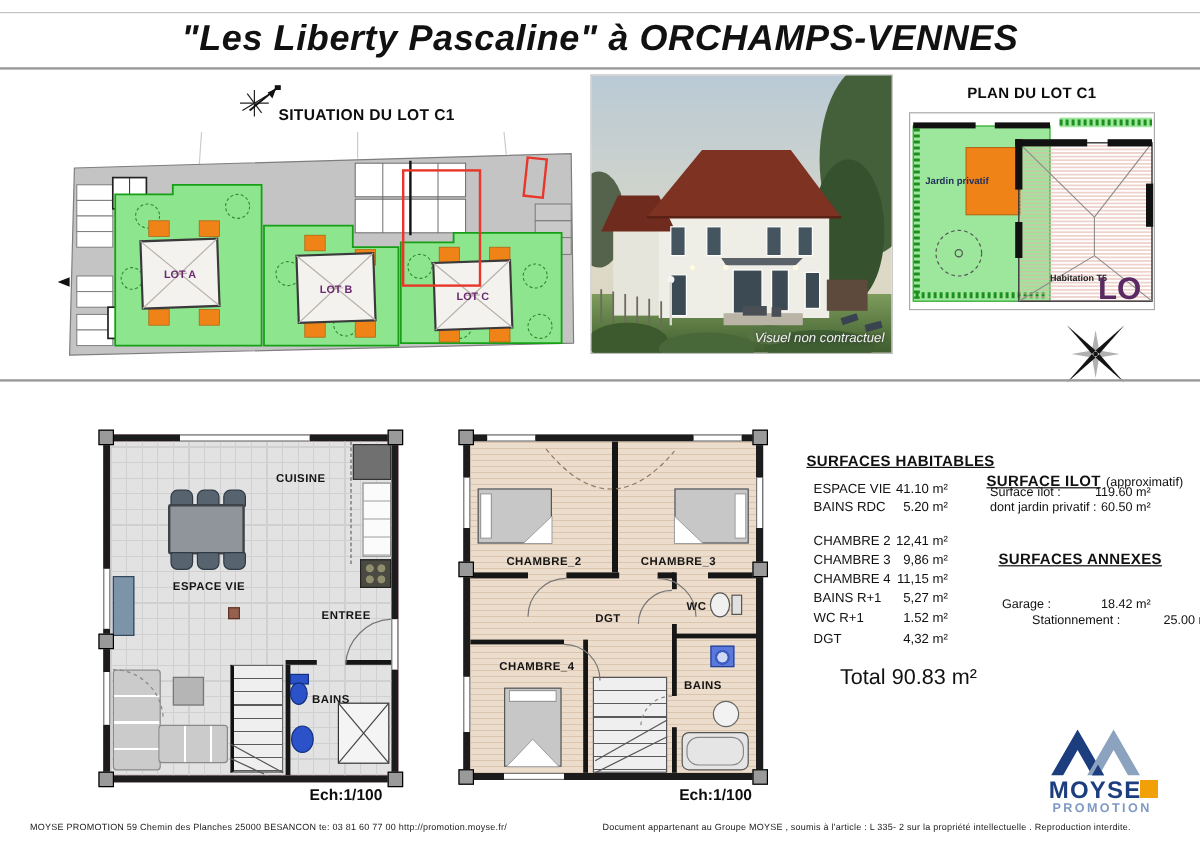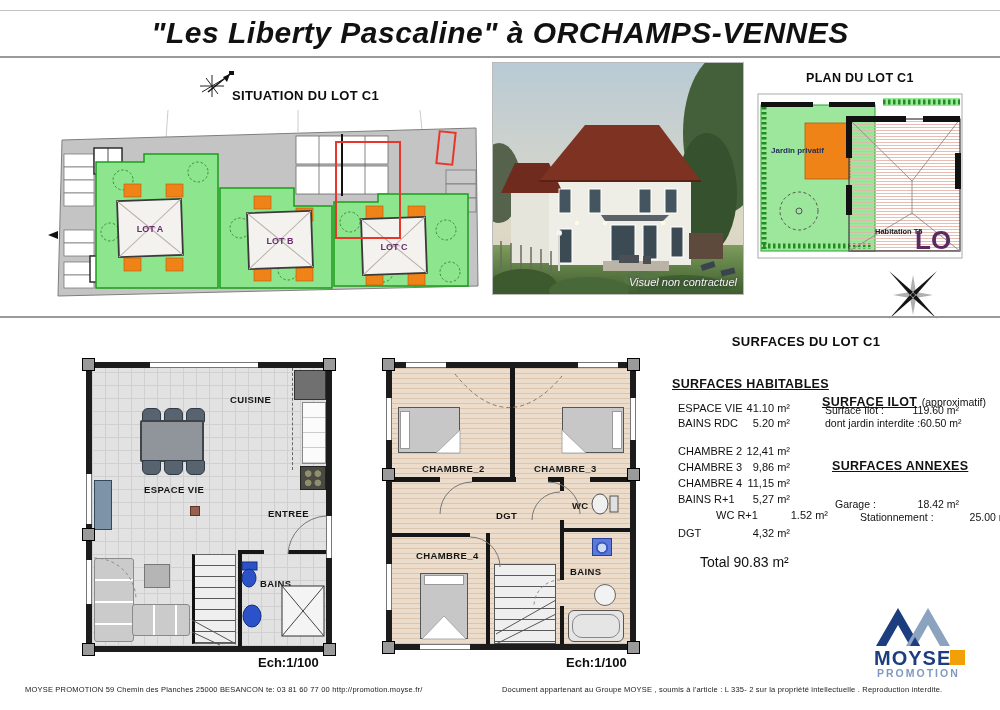--- a/index.html
+++ b/index.html
@@ -414,21 +414,20 @@
 
     <div class="post" style="left:-10px;top:-10px;"></div>
     <div class="post" style="right:-10px;top:-10px;"></div>
     <div class="post" style="left:-10px;bottom:-10px;"></div>
     <div class="post" style="right:-10px;bottom:-10px;"></div>
     <div class="post" style="left:-10px;top:100px;"></div>
     <div class="post" style="right:-10px;top:100px;"></div>
   </div>
   <div class="ech" style="left:566px;top:655px;">Ech:1/100</div>
 
-  <div class="sec-title" style="left:656px;top:334px;width:300px;text-align:center;">SURFACES DU LOT C1</div>
 
   <div class="tbl-head" style="left:672px;top:377px;">SURFACES HABITABLES</div>
   <div class="srow" style="left:678px;top:402px;width:112px;">
     <span>ESPACE VIE</span>
     <span>41.10 m²</span>
   </div>
   <div class="srow" style="left:678px;top:417px;width:112px;">
     <span>BAINS RDC</span>
     <span>5.20 m²</span>
   </div>
@@ -441,40 +440,40 @@
     <span>9,86 m²</span>
   </div>
   <div class="srow" style="left:678px;top:477px;width:112px;">
     <span>CHAMBRE 4</span>
     <span>11,15 m²</span>
   </div>
   <div class="srow" style="left:678px;top:493px;width:112px;">
     <span>BAINS R+1</span>
     <span>5,27 m²</span>
   </div>
-  <div class="srow" style="left:678px;top:509px;width:112px;margin-left:38px;">
+  <div class="srow" style="left:678px;top:509px;width:112px;">
     <span>WC R+1</span>
     <span>1.52 m²</span>
   </div>
   <div class="srow" style="left:678px;top:527px;width:112px;">
     <span>DGT</span>
     <span>4,32 m²</span>
   </div>
-  <div class="abs" style="left:700px;top:554px;font-size:14px;">Total 90.83 m²</div>
+  <div class="abs" style="left:700px;top:554px;font-size:18px;">Total 90.83 m²</div>
 
   <div class="abs" style="left:822px;top:392px;white-space:nowrap;">
     <span class="tbl-head" style="position:static;">SURFACE ILOT</span>
     <span style="font-size:10.5px;">(approximatif)</span>
   </div>
   <div class="srow2" style="left:825px;top:404px;width:134px;">
     <span>Surface îlot :</span>
     <span>119.60 m²</span>
   </div>
   <div class="srow2" style="left:825px;top:417px;width:134px;">
-    <span>dont jardin interdite :</span>
+    <span>dont jardin privatif :</span>
     <span>60.50 m²</span>
   </div>
 
   <div class="tbl-head" style="left:832px;top:459px;">SURFACES ANNEXES</div>
   <div class="srow2" style="left:835px;top:498px;width:124px;">
     <span>Garage :</span>
     <span>18.42 m²</span>
   </div>
   <div class="srow2" style="left:860px;top:511px;width:124px;gap:36px;">
     <span>Stationnement :</span>

